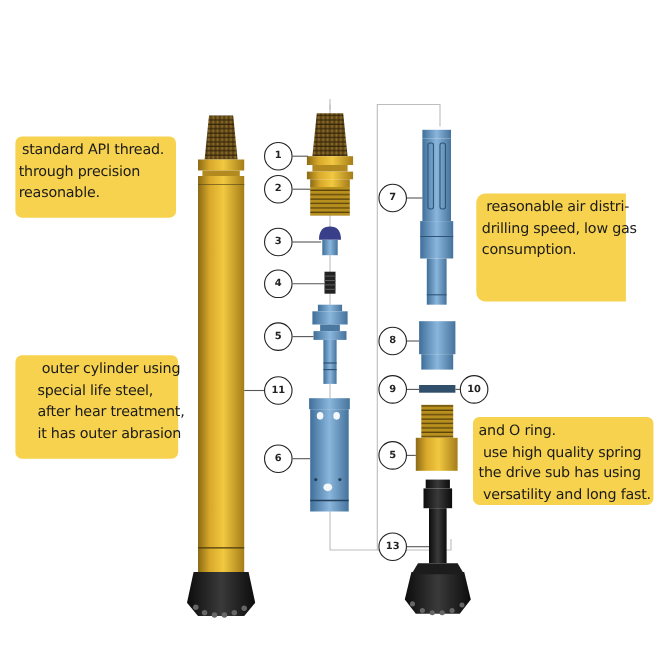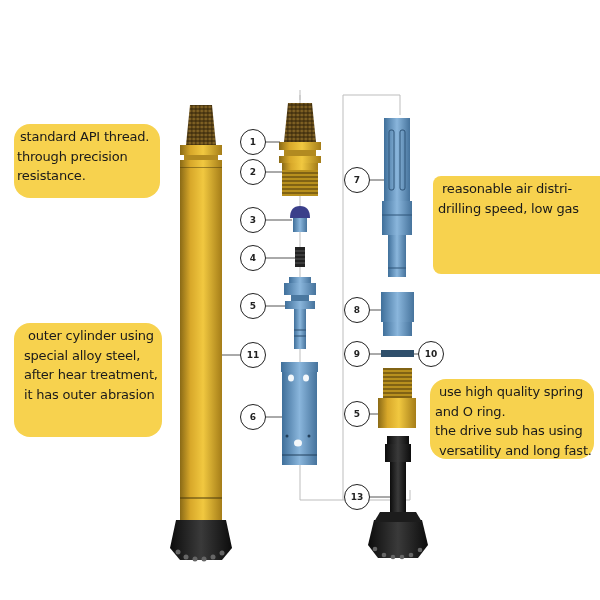--- a/index.html
+++ b/index.html
@@ -1,18 +1,18 @@
 <!DOCTYPE html>
 <html><head>
 <meta charset="utf-8">
 <style>
   html, body { margin: 0; padding: 0; background: #ffffff; }
   body { width: 600px; height: 600px; position: relative; overflow: hidden; font-family: "DejaVu Sans", sans-serif; }
   .note {
-    position: absolute; background: #f7d24e; border-radius: 16px;
+    position: absolute; background: #f7d24e; border-radius: 6px;
     color: #1a1a1a; font-size: 13px; line-height: 19.5px; padding: 3px 4px 4px 5px;
     letter-spacing: -0.2px; box-sizing: border-box;
   }
   .note span { display: block; white-space: nowrap; }
   .callout {
     position: absolute; width: 26px; height: 26px; border: 1.5px solid #222; border-radius: 50%;
     background: #fff; box-sizing: border-box; font-size: 9px; font-weight: bold; color: #222;
     display: flex; align-items: center; justify-content: center;
   }
   svg.art { position: absolute; left: 0; top: 0; }
@@ -200,33 +200,34 @@
 <div class="callout" style="left:344px;top:297px">8</div>
 <div class="callout" style="left:344px;top:341px">9</div>
 <div class="callout" style="left:418px;top:341px">10</div>
 <div class="callout" style="left:240px;top:342px">11</div>
 <div class="callout" style="left:344px;top:401px">5</div>
 <div class="callout" style="left:344px;top:484px">13</div>
 
 <div class="note" style="left:14px;top:124px;width:146px;height:74px;padding-left:3px">
   <span style="padding-left:3px">standard API thread.</span>
   <span>through precision</span>
-  <span>resistance.</span>
-</div>
-
-<div class="note" style="left:14px;top:323px;width:148px;height:114px;padding-left:10px">
+  <span>reasonable.</span>
+</div>
+
+<div class="note" style="left:14px;top:323px;width:148px;height:94px;padding-left:20px">
   <span style="padding-left:4px">outer cylinder using</span>
-  <span>special alloy steel,</span>
+  <span>special life steel,</span>
   <span>after hear treatment,</span>
   <span>it has outer abrasion</span>
 </div>
 
-<div class="note" style="left:433px;top:176px;width:167px;height:98px;border-radius:8px 0 0 8px">
+<div class="note" style="left:433px;top:176px;width:136px;height:98px;border-radius:8px 0 0 8px">
   <span style="padding-left:4px">reasonable air distri-</span>
   <span>drilling speed, low gas</span>
+  <span>consumption.</span>
 </div>
 
 <div class="note" style="left:430px;top:379px;width:164px;height:80px">
+  <span>and O ring.</span>
   <span style="padding-left:4px">use high quality spring</span>
-  <span>and O ring.</span>
   <span>the drive sub has using</span>
   <span style="padding-left:4px">versatility and long fast.</span>
 </div>
 
 </body></html>

